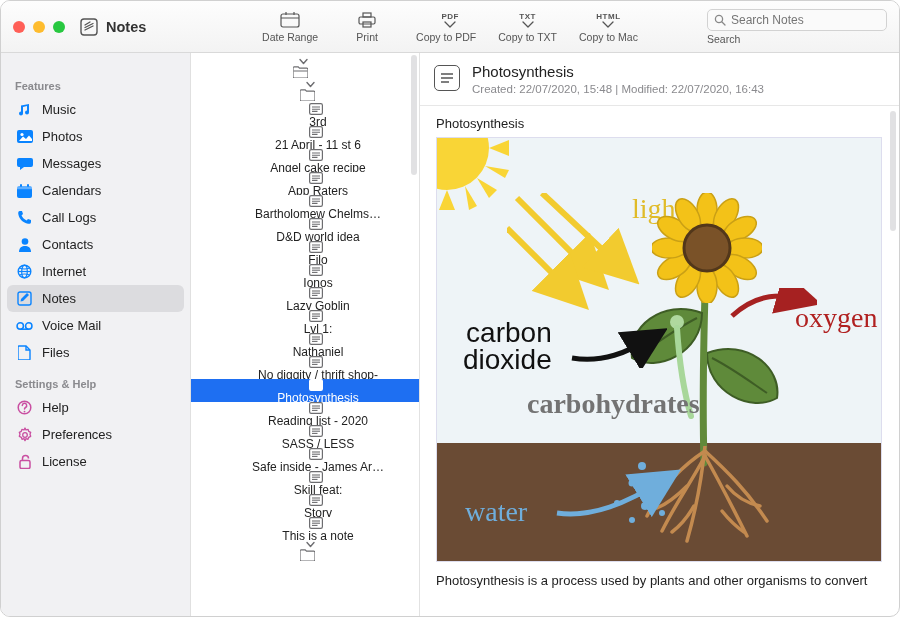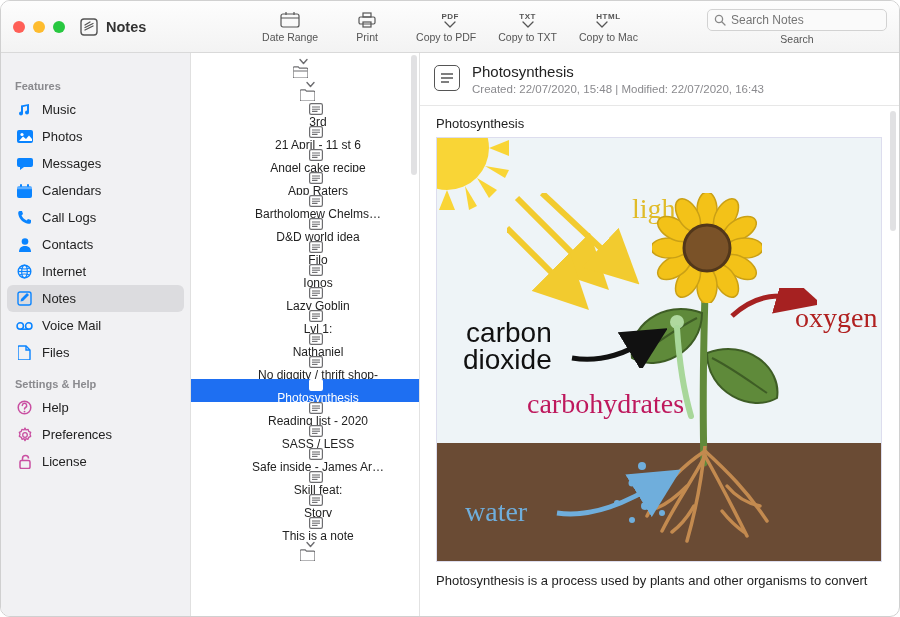--- a/index.html
+++ b/index.html
@@ -10,21 +10,21 @@
   .titlebar { height:52px; display:flex; align-items:center; background:linear-gradient(#fdfdfd,#f3f3f3); border-bottom:1px solid #d9d9d9; padding:0 12px; position:relative; }
   .traffic { display:flex; gap:8px; flex:0 0 auto; }
   .dot { width:12px; height:12px; border-radius:50%; }
   .dot.red{background:#ff5f57;} .dot.yellow{background:#febc2e;} .dot.green{background:#28c840;}
   .app-icon { width:20px; height:20px; margin-left:14px; display:flex; align-items:center; justify-content:center; }
   .app-title { font-size:14.5px; font-weight:600; color:#333; margin-left:7px; }
   .toolbar-center { position:absolute; left:200px; right:200px; top:0; bottom:0; display:flex; align-items:center; justify-content:center; gap:22px; }
   .tool-item { display:flex; flex-direction:column; align-items:center; gap:2px; min-width:54px; color:#4a4a4a;}
   .tool-item .tlabel { font-size:10.5px; color:#555; }
   .tool-glyph { height:18px; display:flex; align-items:center; justify-content:center; }
-  .search-wrap { margin-left:auto; display:flex; flex-direction:column; align-items:center; gap:2px;}
+  .search-wrap { margin-left:auto; display:flex; flex-direction:column; gap:2px;}
   .search-box { width:180px; height:22px; border:1px solid #d2d2d2; border-radius:5px; background:#fafafa; display:flex; align-items:center; padding:0 6px; gap:5px;}
   .search-box input { border:none; outline:none; background:transparent; font-size:12px; width:100%; color:#333;}
   .search-label { font-size:10.5px; color:#555; }
 
   
   .body { flex:1; display:flex; overflow:hidden; }
 
   
   .sidebar { width:190px; background:#f1f1f3; border-right:1px solid #e0e0e0; padding:8px 6px 8px 6px; overflow:hidden;}
   .side-section-title { font-size:11px; font-weight:600; color:#8a8a8e; padding:6px 8px 4px;margin-top:13px; }
@@ -113,21 +113,21 @@
       <div class="tool-item">
         <span class="tool-glyph" style="flex-direction:column;display:flex;align-items:center;">
           <span style="font-size:8px;font-weight:700;color:#555;letter-spacing:.5px;">TXT</span>
           <svg width="12" height="7" viewBox="0 0 12 7">
               <path d="M1 1 L6 6 L11 1" fill="none" stroke="#555" stroke-width="1.3" stroke-linecap="round" stroke-linejoin="round"></path>
             </svg>
         </span>
         <span class="tlabel">Copy to TXT</span>
       </div>
       <div class="tool-item">
-        <span class="tool-glyph" style="flex-direction:column;display:flex;align-items:flex-start;">
+        <span class="tool-glyph" style="flex-direction:column;display:flex;align-items:center;">
           <span style="font-size:8px;font-weight:700;color:#555;letter-spacing:.5px;">HTML</span>
           <svg width="12" height="7" viewBox="0 0 12 7">
               <path d="M1 1 L6 6 L11 1" fill="none" stroke="#555" stroke-width="1.3" stroke-linecap="round" stroke-linejoin="round"></path>
             </svg>
         </span>
         <span class="tlabel">Copy to Mac</span>
       </div>
     </div>
 
     <div class="search-wrap">
@@ -658,21 +658,21 @@
                 </marker>
               </defs>
             <path d="M5 30 C 35 35 60 25 88 8" stroke="#111" stroke-width="5" fill="none" marker-end="url(#ah-k)"></path>
           </svg>
           <span class="dtext" style="left:26px;top:182px;color:#111;text-align:right;line-height:.95;"><span>carbon</span><br><span>dioxide</span></span>
 
           <svg style="position:absolute;left:228px;top:176px;" width="40" height="110">
             <circle cx="12" cy="8" r="7" fill="#b8e0aa" opacity=".9"></circle>
             <path d="M12 14 C 14 45 18 75 26 102" stroke="#a8d79a" stroke-width="6" fill="none" stroke-linecap="round"></path>
           </svg>
-          <span class="dtext" style="left:90px;top:250px;color:#be185d;">carbohydrates</span>
+          <span class="dtext" style="left:90px;top:250px;color:#737373;font-weight:bold;">carbohydrates</span>
 
           <svg style="position:absolute;left:115px;top:330px;" width="130" height="60">
             <defs>
                 <marker id="ah-b" markerWidth="10" markerHeight="10" refX="6" refY="5" orient="auto">
                   <path d="M0,0 L10,5 L0,10 Z" fill="#6faedc"></path>
                 </marker>
               </defs>
             <path d="M5 45 C 40 50 75 35 112 12" stroke="#6faedc" stroke-width="5" fill="none" marker-end="url(#ah-b)"></path>
           </svg>
           <svg style="position:absolute;left:150px;top:320px;" width="90" height="80">

